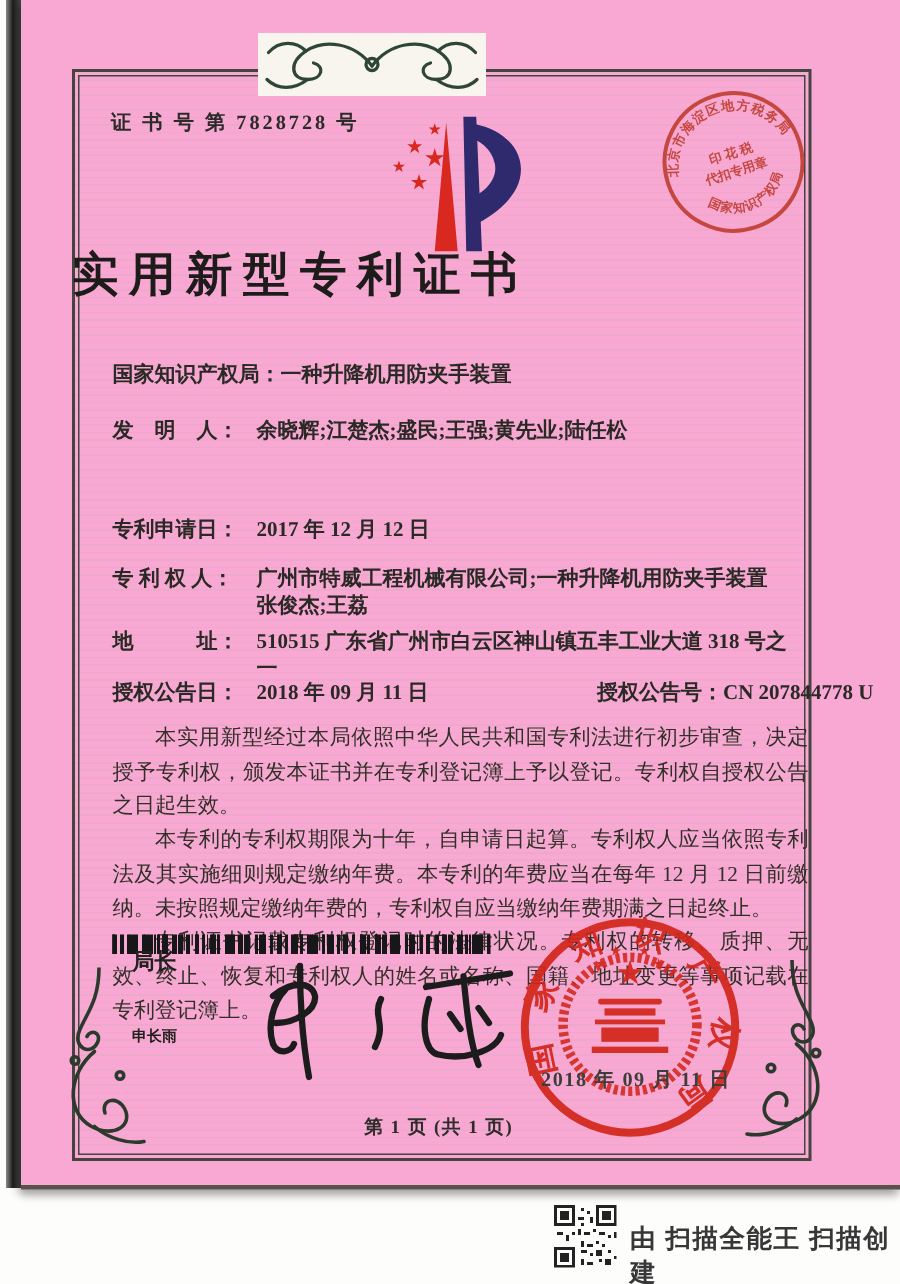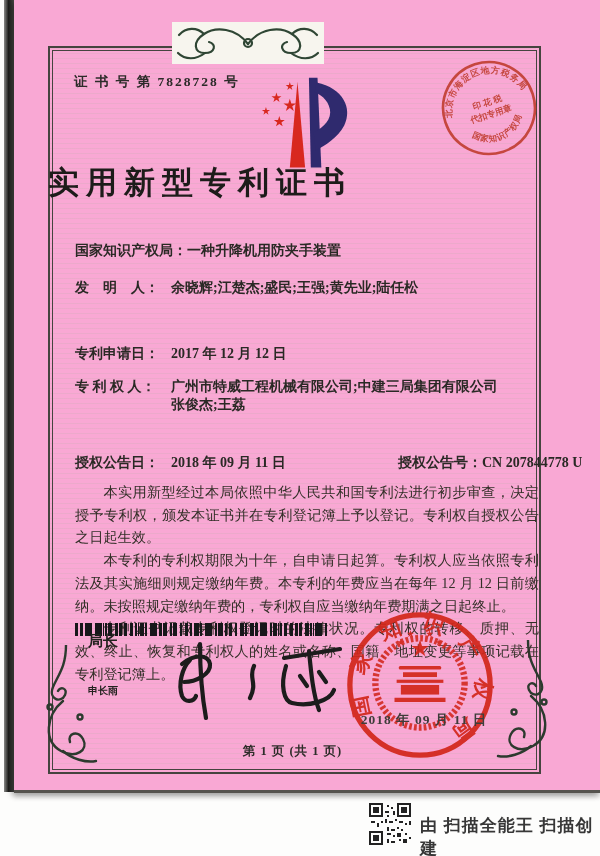--- a/index.html
+++ b/index.html
@@ -149,22 +149,26 @@
     <div class="field" style="top:242px">
       <span class="lbl">国家知识产权局：</span><span class="val">一种升降机用防夹手装置</span>
     </div>
     <div class="field" style="top:279px">
       <span class="lbl">发　明　人：</span><span class="val">余晓辉;江楚杰;盛民;王强;黄先业;陆任松</span>
     </div>
     <div class="field" style="top:345px">
       <span class="lbl">专利申请日：</span><span class="val">2017 年 12 月 12 日</span>
     </div>
     <div class="field" style="top:378px">
-      <span class="lbl">专 利 权 人：</span><span class="val">广州市特威工程机械有限公司;中建三局集团有限公司</span>
+      <span class="lbl">专 利 权 人：</span><span class="val">广州市特威工程机械有限公司;一种升降机用防夹手装置</span>
       <span class="cont">张俊杰;王荔</span>
+    </div>
+    <div class="field" style="top:420px">
+      <span class="lbl">地　　　址：</span><span class="val">510515 广东省广州市白云区神山镇五丰工业大道 318 号之</span>
+      <span class="cont">一</span>
     </div>
     <div class="field" style="top:454px">
       <span class="lbl">授权公告日：</span><span class="val">2018 年 09 月 11 日</span>
       <span class="grant-no">
         <span>授权公告号：</span><span>CN 207844778 U</span>
       </span>
     </div>
 
     <div class="body-text">
       <p>本实用新型经过本局依照中华人民共和国专利法进行初步审查，决定授予专利权，颁发本证书并在专利登记簿上予以登记。专利权自授权公告之日起生效。</p>

